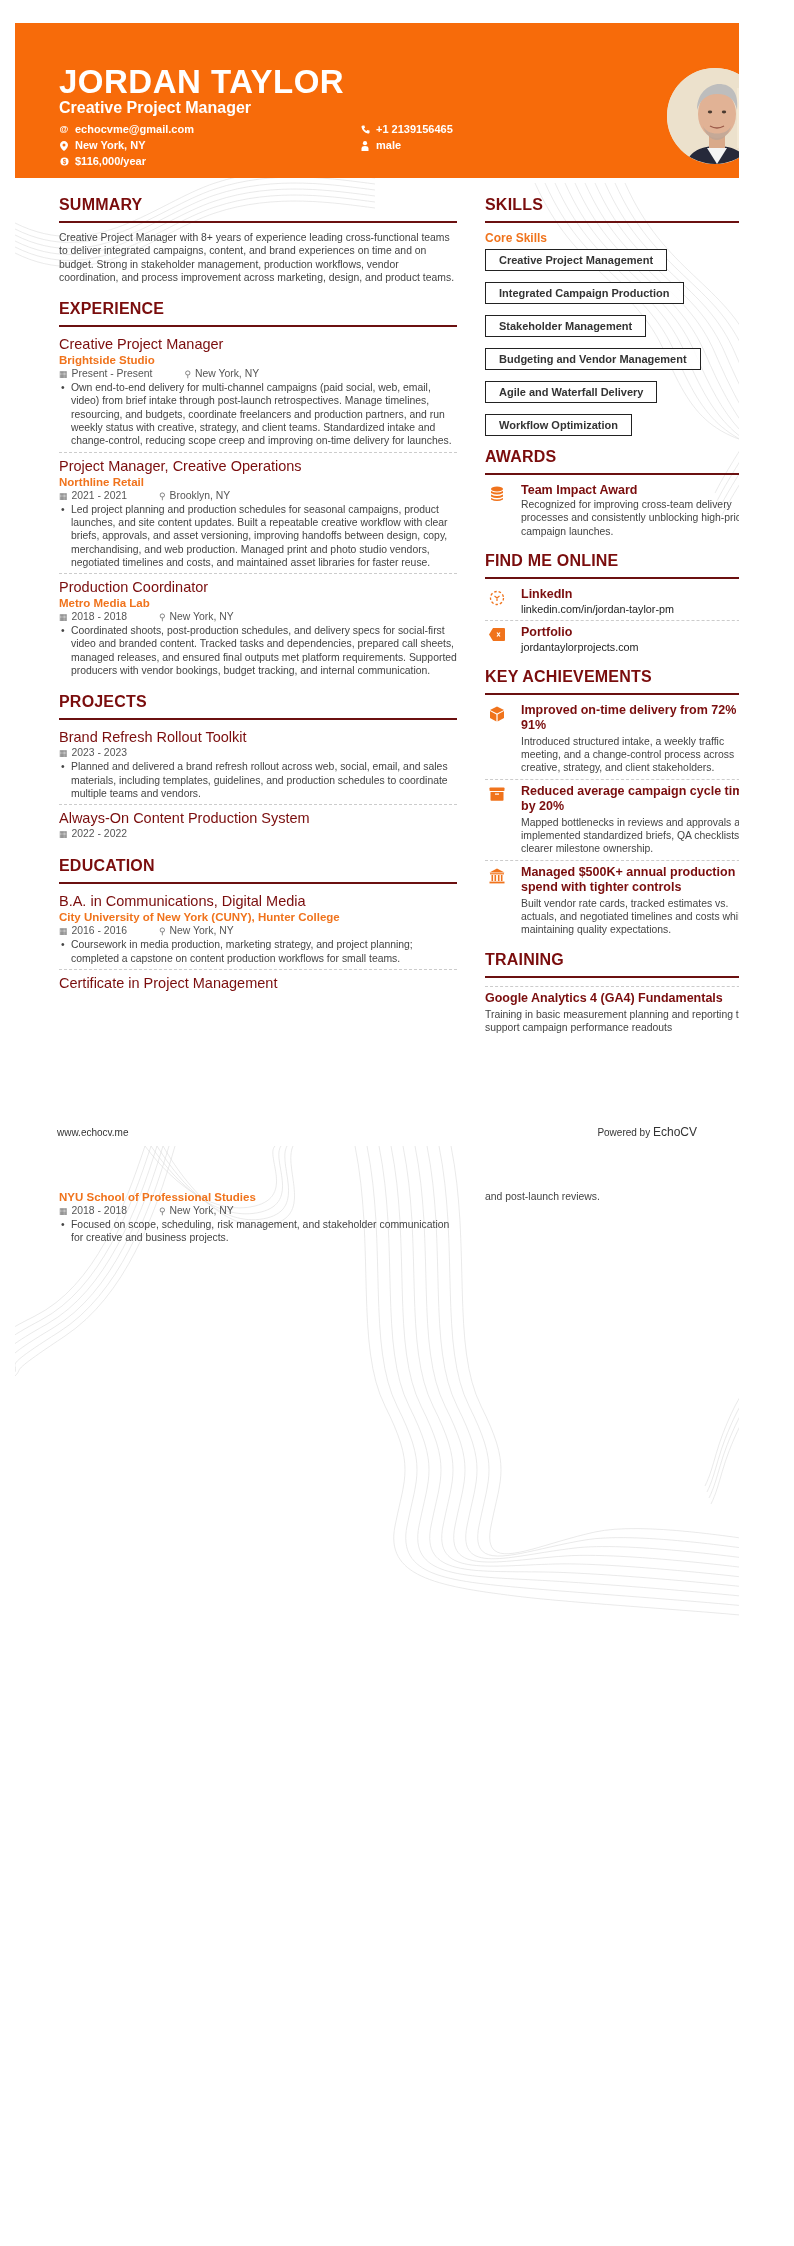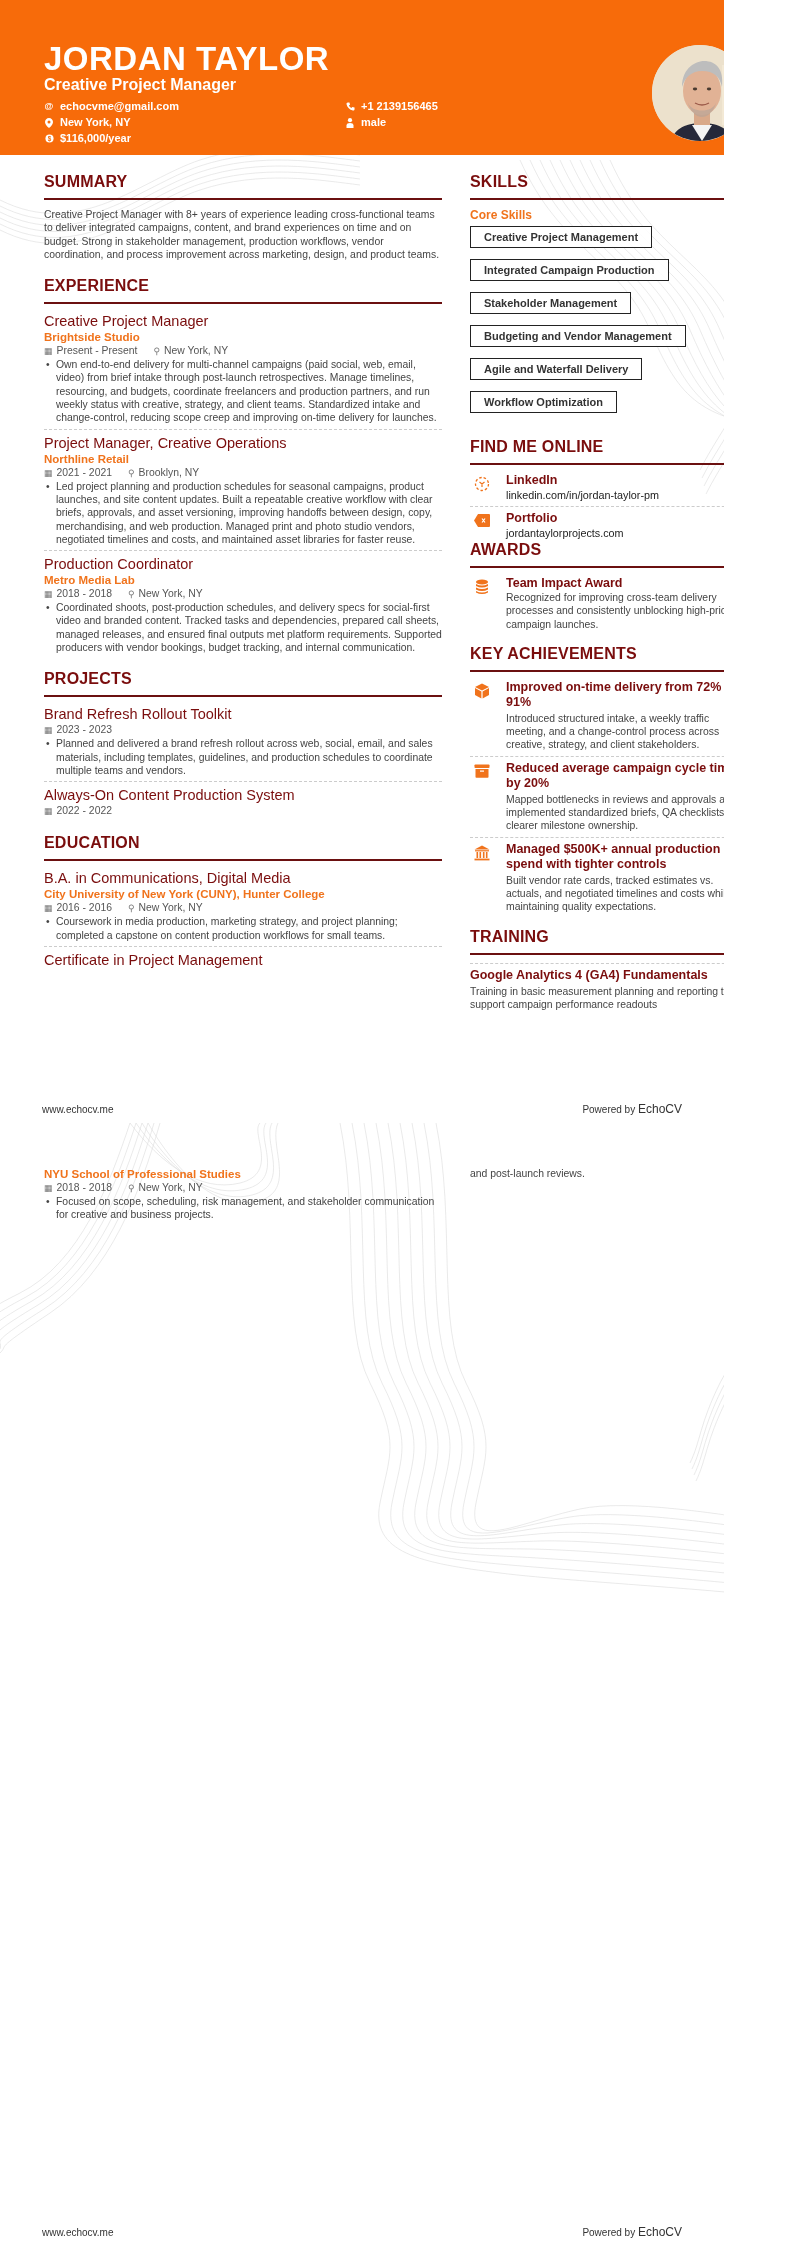--- a/index.html
+++ b/index.html
@@ -1,19 +1,19 @@
 <!DOCTYPE html>
 <html><head>
 <meta charset="utf-8">
 <style>
   * { box-sizing: border-box; margin: 0; padding: 0; }
   html, body { width: 794px; background: #ffffff; }
   body { font-family: "Liberation Sans", sans-serif; color: #333; position: relative; height: 2246px; overflow: hidden; }
 
-  .page { position: absolute; left: 0; width: 724px; background: #fff; overflow: hidden; }
+  .page { position: absolute; left: 15px; width: 724px; background: #fff; overflow: hidden; margin-top: 23px; }
   .page1 { top: 0; height: 1123px; }
   .page2 { top: 1123px; height: 1123px; }
 
   .bg-waves { position: absolute; left: 0; top: 0; width: 794px; height: 1123px; pointer-events: none; z-index: 0; }
 
   .header { position: relative; z-index: 1; background: #f76b0a; height: 155px; color: #fff; }
   .header .name { position: absolute; left: 44px; top: 42px; font-size: 33px; font-weight: bold; letter-spacing: 0.5px; line-height: 1; }
   .header .title { position: absolute; left: 44px; top: 77px; font-size: 16px; font-weight: bold; line-height: 1; }
   .contact { position: absolute; font-size: 11px; font-weight: bold; line-height: 1; display: flex; align-items: center; gap: 6px; }
   .contact .ic { width: 10px; height: 10px; display: inline-flex; align-items: center; justify-content: center; font-size: 9px; }
@@ -21,21 +21,21 @@
 
   .col { position: absolute; z-index: 1; }
   .left { left: 44px; width: 398px; }
   .right { left: 470px; width: 280px; }
 
   .sec-h { color: #7a0d0d; font-weight: bold; font-size: 16px; line-height: 1; padding-bottom: 8px; border-bottom: 2px solid #6b1010; margin-bottom: 8px; letter-spacing: 0.2px; }
   .para { font-size: 10.4px; line-height: 13.3px; color: #444; }
 
   .item-title { color: #7a0d0d; font-size: 14.5px; line-height: 18px; }
   .item-org { color: #f0731c; font-size: 11.5px; font-weight: bold; line-height: 14px; }
-  .meta { font-size: 10.4px; color: #555; line-height: 13px; display: flex; gap: 16px; align-items: center; }
+  .meta { font-size: 10.4px; color: #555; line-height: 13px; display: flex; gap: 32px; align-items: center; }
   .meta span.ic { font-size: 9px; color: #777; margin-right: 4px; }
   .bullet { font-size: 10.4px; line-height: 13.3px; color: #444; padding-left: 12px; position: relative; }
   .bullet::before { content: "•"; position: absolute; left: 2px; top: 0; }
   .dash { border-top: 1px dashed #ccc; margin: 4px 0 4px 0; }
 
   .sub-h { color: #f0731c; font-size: 12px; font-weight: bold; line-height: 15px; margin-bottom: 3px; }
   .chip { display: inline-block; border: 1.5px solid #222; padding: 3px 13px; font-size: 11px; font-weight: bold; color: #333; line-height: 14px; margin-bottom: 11px; background: rgba(255,255,255,0.85); }
   .chips { display: flex; flex-direction: column; align-items: flex-start; }
 
   .icon-row { display: flex; gap: 12px; }
@@ -229,63 +229,63 @@
       <div class="chips">
         <span class="chip">Creative Project Management</span>
         <span class="chip">Integrated Campaign Production</span>
         <span class="chip">Stakeholder Management</span>
         <span class="chip">Budgeting and Vendor Management</span>
         <span class="chip">Agile and Waterfall Delivery</span>
         <span class="chip">Workflow Optimization</span>
       </div>
     </section>
 
-    <section style="margin-top:15px;">
-      <div class="sec-h">FIND ME ONLINE</div>
-      <div class="icon-row">
-        <div class="ric">
-          <svg width="16" height="16" viewBox="0 0 16 16">
-              <circle cx="8" cy="8" r="6.5" fill="none" stroke="#f0731c" stroke-width="1.3" stroke-dasharray="2.5 2"></circle>
-              <path d="M5.5 6 L8 8 L10.5 6 M8 8 L8 11" stroke="#f0731c" stroke-width="1.2" fill="none"></path>
-            </svg>
-        </div>
-        <div class="rbody">
-          <div class="r-title">LinkedIn</div>
-          <div class="r-link">linkedin.com/in/jordan-taylor-pm</div>
-        </div>
-      </div>
-      <div class="dash"></div>
-      <div class="icon-row">
-        <div class="ric">
-          <svg width="16" height="13" viewBox="0 0 16 13">
-              <path d="M4 0 L15 0 Q16 0 16 1 L16 12 Q16 13 15 13 L4 13 L0 6.5 Z" fill="#f0731c"></path>
-              <path d="M8 4.5 L11 8.5 M11 4.5 L8 8.5" stroke="#fff" stroke-width="1.2"></path>
-            </svg>
-        </div>
-        <div class="rbody">
-          <div class="r-title">Portfolio</div>
-          <div class="r-link">jordantaylorprojects.com</div>
-        </div>
-      </div>
-    </section>
-
     <section style="margin-top:2px;">
       <div class="sec-h">AWARDS</div>
       <div class="icon-row">
         <div class="ric">
           <svg width="14" height="16" viewBox="0 0 14 16">
               <ellipse cx="7" cy="3" rx="6" ry="2.5" fill="#f0731c"></ellipse>
               <path d="M1 5 Q7 8 13 5 L13 7 Q7 10 1 7Z" fill="#f0731c"></path>
               <path d="M1 8.5 Q7 11.5 13 8.5 L13 10.5 Q7 13.5 1 10.5Z" fill="#f0731c"></path>
               <path d="M1 12 Q7 15 13 12 L13 13.5 Q7 16.5 1 13.5Z" fill="#f0731c"></path>
             </svg>
         </div>
         <div class="rbody">
           <div class="r-title">Team Impact Award</div>
           <div class="r-text">Recognized for improving cross-team delivery processes and consistently unblocking high-priority campaign launches.</div>
+        </div>
+      </div>
+    </section>
+
+    <section style="margin-top:15px;">
+      <div class="sec-h">FIND ME ONLINE</div>
+      <div class="icon-row">
+        <div class="ric">
+          <svg width="16" height="16" viewBox="0 0 16 16">
+              <circle cx="8" cy="8" r="6.5" fill="none" stroke="#f0731c" stroke-width="1.3" stroke-dasharray="2.5 2"></circle>
+              <path d="M5.5 6 L8 8 L10.5 6 M8 8 L8 11" stroke="#f0731c" stroke-width="1.2" fill="none"></path>
+            </svg>
+        </div>
+        <div class="rbody">
+          <div class="r-title">LinkedIn</div>
+          <div class="r-link">linkedin.com/in/jordan-taylor-pm</div>
+        </div>
+      </div>
+      <div class="dash"></div>
+      <div class="icon-row">
+        <div class="ric">
+          <svg width="16" height="13" viewBox="0 0 16 13">
+              <path d="M4 0 L15 0 Q16 0 16 1 L16 12 Q16 13 15 13 L4 13 L0 6.5 Z" fill="#f0731c"></path>
+              <path d="M8 4.5 L11 8.5 M11 4.5 L8 8.5" stroke="#fff" stroke-width="1.2"></path>
+            </svg>
+        </div>
+        <div class="rbody">
+          <div class="r-title">Portfolio</div>
+          <div class="r-link">jordantaylorprojects.com</div>
         </div>
       </div>
     </section>
 
     <section style="margin-top:15px;">
       <div class="sec-h">KEY ACHIEVEMENTS</div>
 
       <div class="icon-row">
         <div class="ric">
           <svg width="16" height="16" viewBox="0 0 16 16">

